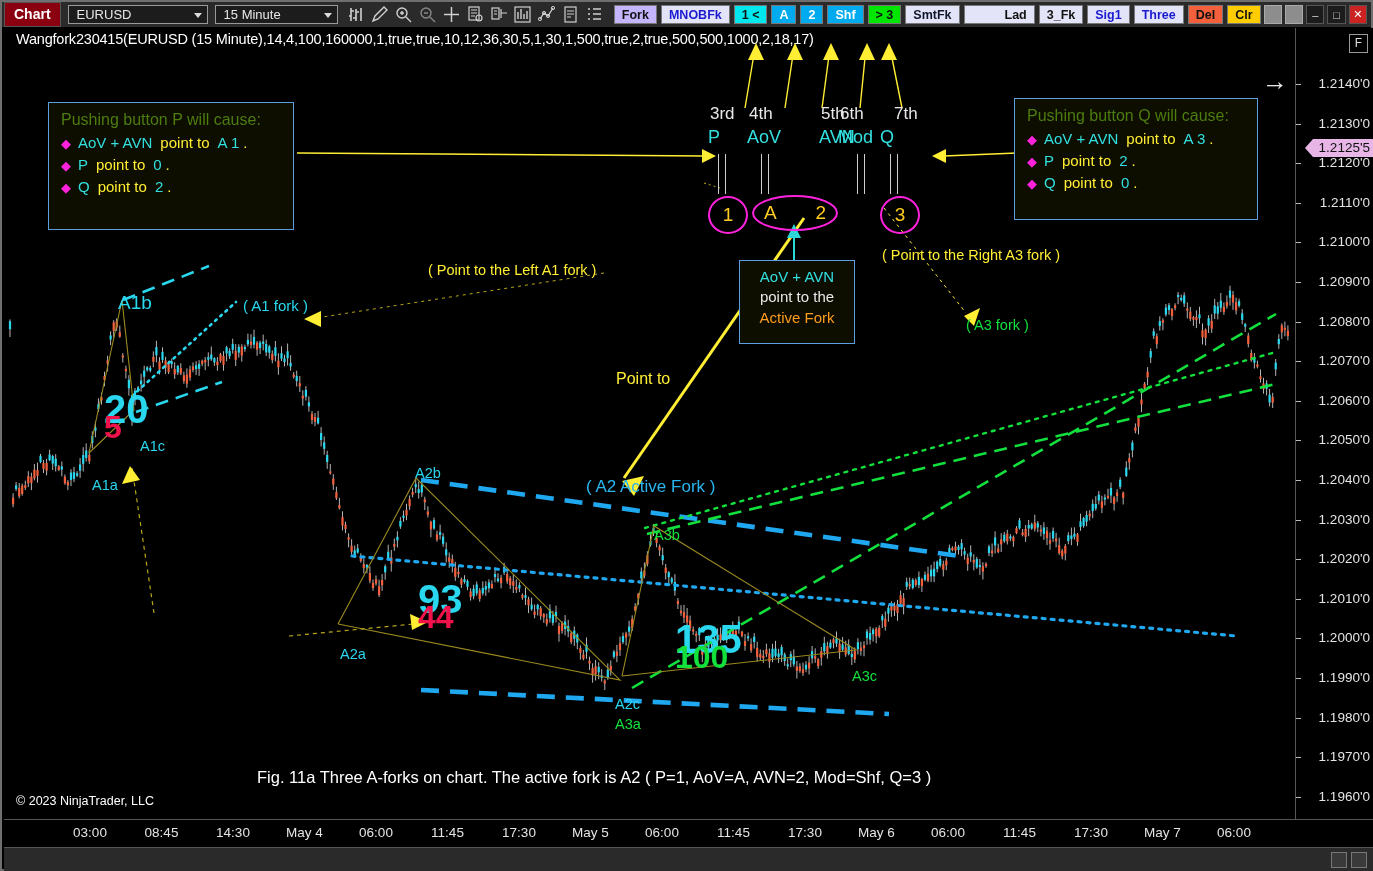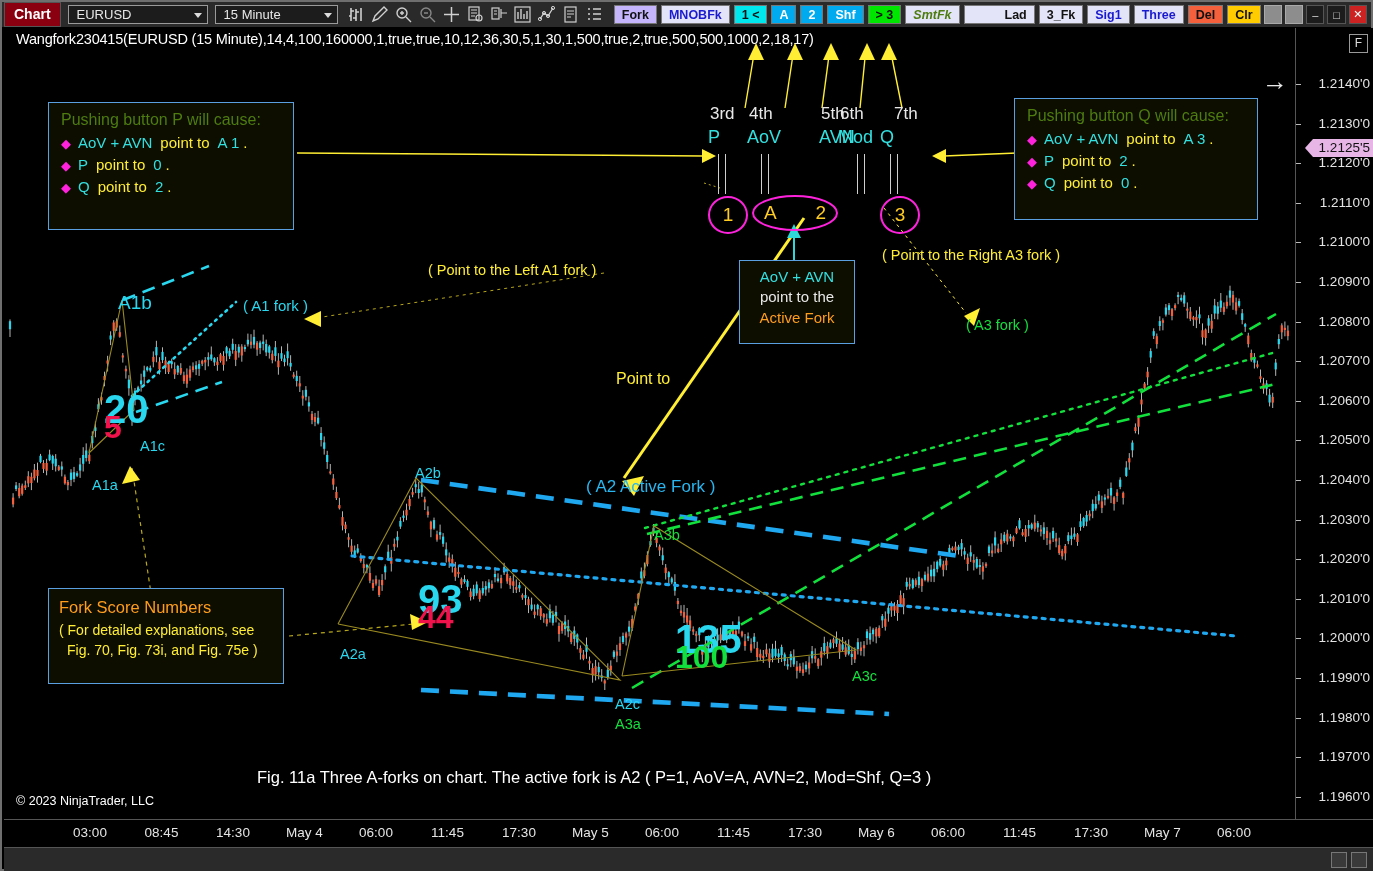--- a/index.html
+++ b/index.html
@@ -181,21 +181,21 @@
     </div>
 
     <div id="tbtns" style="display:flex;align-items:center">
         <div class="tbtn" style="background: #c4b5fd; color: rgb(17, 17, 17);">Fork</div>
         <div class="tbtn" style="background: rgb(228, 228, 248); color: rgb(26, 26, 208);">MNOBFk</div>
         <div class="tbtn" style="background: rgb(0, 232, 238); color: rgb(17, 17, 17);">1 &lt;</div>
         <div class="tbtn" style="background: rgb(0, 170, 238); color: rgb(255, 255, 255);">A</div>
         <div class="tbtn" style="background: rgb(0, 170, 238); color: rgb(255, 255, 255);">2</div>
         <div class="tbtn" style="background: rgb(0, 170, 238); color: rgb(255, 255, 255);">Shf</div>
         <div class="tbtn" style="background: rgb(0, 230, 0); color: rgb(17, 17, 17);">&gt; 3</div>
-        <div class="tbtn" style="background: rgb(228, 228, 248); color: #4d7c0f; font-style: italic;">SmtFk</div>
+        <div class="tbtn" style="background: rgb(228, 228, 248); color: #0f172a;">SmtFk</div>
         <div class="tbtn" style="background: rgb(228, 228, 248); color: rgb(17, 17, 17); padding-left: 40px;">Lad</div>
         <div class="tbtn" style="background: rgb(228, 228, 248); color: rgb(17, 17, 17);">3_Fk</div>
         <div class="tbtn" style="background: rgb(228, 228, 248); color: rgb(26, 26, 208);">Sig1</div>
         <div class="tbtn" style="background: rgb(228, 228, 248); color: rgb(26, 26, 208);">Three</div>
         <div class="tbtn" style="background: rgb(244, 96, 60); color: rgb(17, 17, 17);">Del</div>
         <div class="tbtn" style="background: rgb(255, 204, 0); color: rgb(17, 17, 17);">Clr</div>
       </div>
 
     <div style="flex:1"></div>
     <div class="winbtn" style="background:#8d8d8d;border-color:#aaa"></div>
@@ -1198,25 +1198,20 @@
           </div>
         </div>
     </div>
 
     <div class="abox" style="left:735px;top:232px;width:116px;height:84px;padding:6px 8px;text-align:center;line-height:1.35">
       <div class="cy" style="font-size:15px">AoV + AVN</div>
       <div class="wh" style="font-size:15px">point to the</div>
       <div class="or" style="font-size:15px">Active Fork</div>
     </div>
 
-    <div class="abox" style="left:44px;top:560px;width:236px;height:96px;padding:7px 10px;line-height:1.45">
-      <div class="or" style="font-size:16.5px">Fork Score Numbers</div>
-      <div class="yl" style="font-size:14px">( For detailed explanations, see</div>
-      <div class="yl" style="font-size:14px;padding-left:8px">Fig. 70, Fig. 73i, and Fig. 75e )</div>
-    </div>
 
     <div class="lab" style="left:424px;top:234px;color:#ffee33;font-size:14.5px">( Point to the Left  A1 fork )</div>
     <div class="lab" style="left:239px;top:269px;color:#29d7ef;font-size:15px">( A1 fork )</div>
     <div class="lab" style="left:582px;top:449px;color:#29b6f0;font-size:17px">( A2  Active Fork )</div>
     <div class="lab" style="left:878px;top:219px;color:#ffee33;font-size:14.5px">( Point to the Right  A3 fork )</div>
     <div class="lab" style="left:962px;top:289px;color:#12e03c;font-size:14.5px">( A3 fork )</div>
     <div class="lab" style="left:612px;top:342px;color:#ffee33;font-size:16px">Point to</div>
 
     <div id="pivots">
         <div class="lab" style="left: 88px; top: 449px; color: rgb(41, 215, 239); font-size: 14.5px;">A1a</div>

